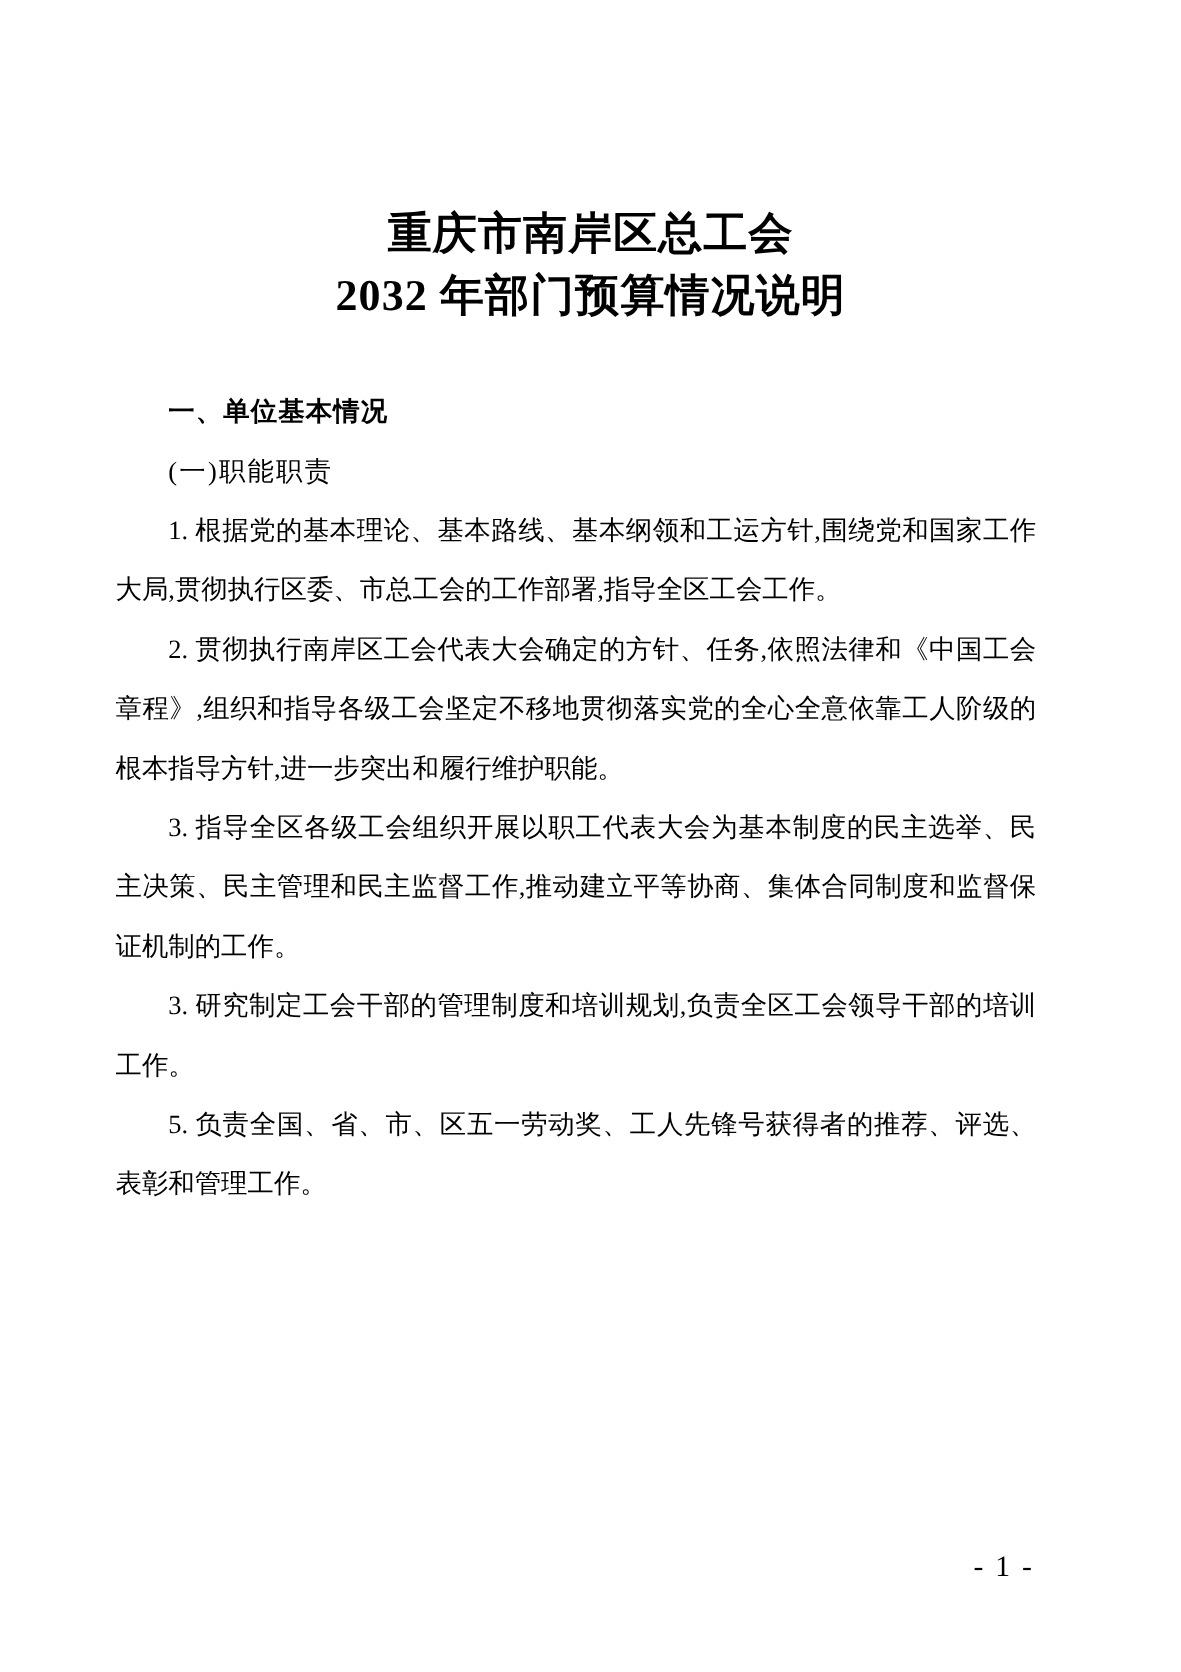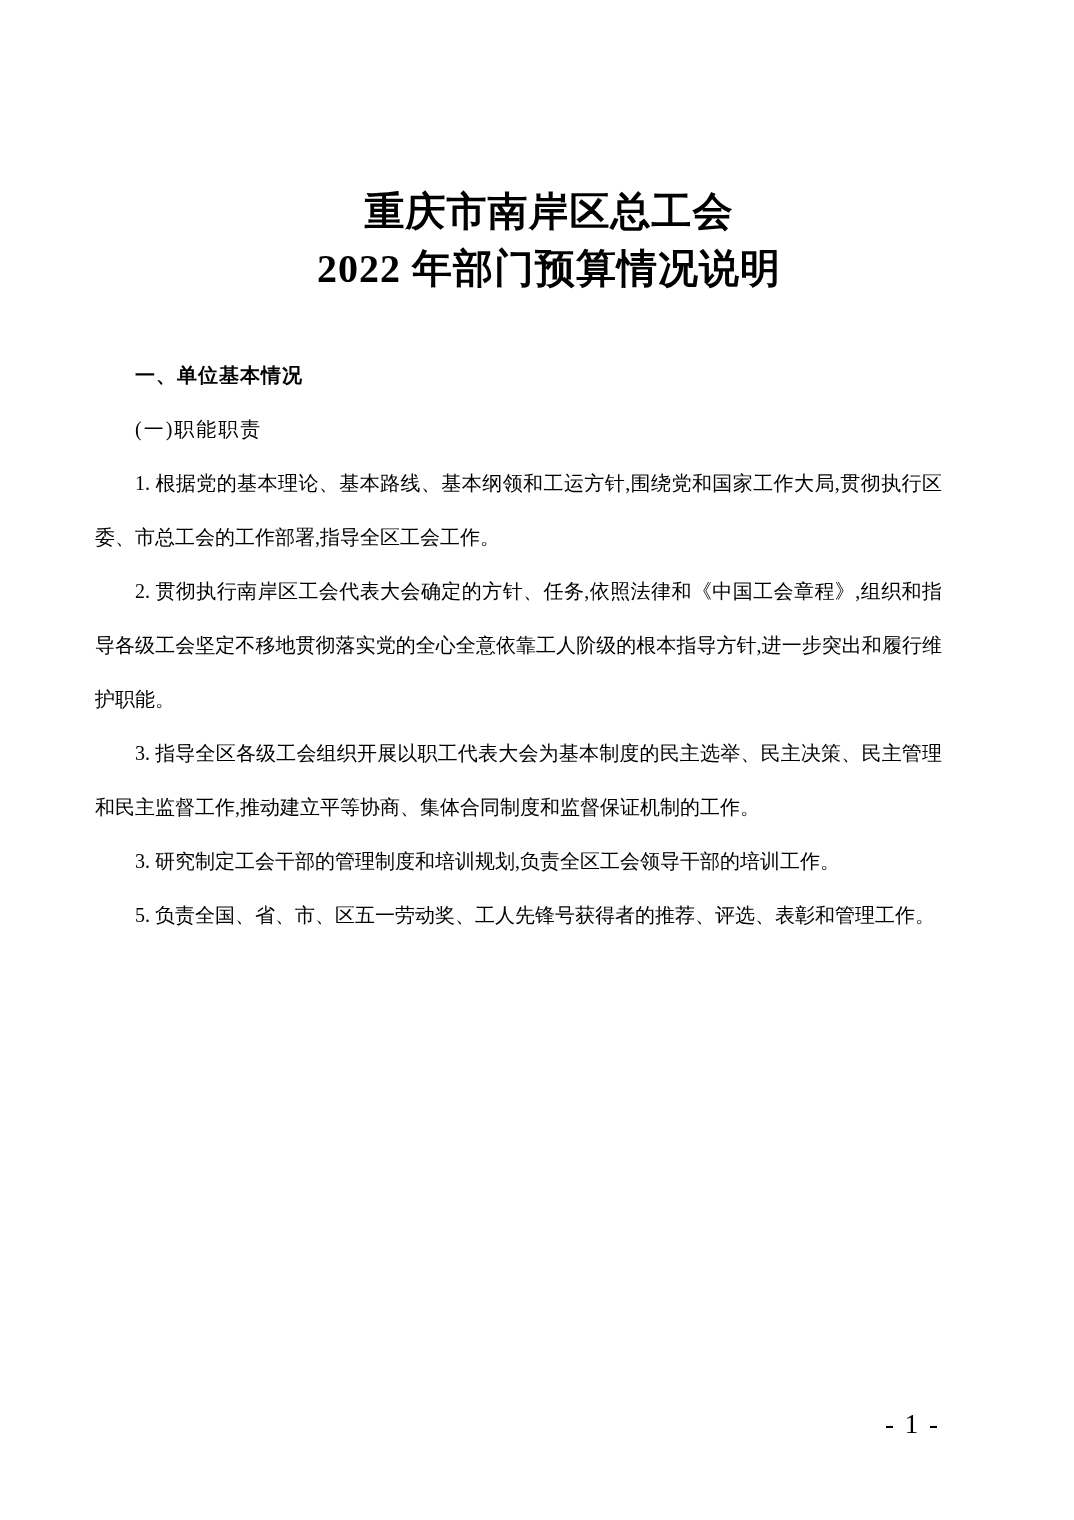--- a/index.html
+++ b/index.html
@@ -10,35 +10,34 @@
   }
   .page {
     position: relative;
     width: 1074px;
     height: 1520px;
     margin: 0 auto;
     background: #ffffff;
     color: #000000;
     overflow: hidden;
     font-family: "Liberation Serif", "DejaVu Serif", serif;
-    padding-left: 24px;
   }
   .title {
     margin: 183px 0 0 0;
     text-align: center;
     font-family: "Liberation Serif", "DejaVu Serif", serif;
     font-weight: 700;
     font-size: 40px;
     line-height: 57px;
     letter-spacing: 1px;
   }
   .title-line { display: block; }
   .body-text {
-    margin: 51px 132px 0 71px;
-    font-size: 20px;
+    margin: 51px 132px 0 105px;
+    font-size: 24px;
     line-height: 54px;
   }
   .body-text p { margin: 0; }
   .heading {
     font-family: "Liberation Sans", "DejaVu Sans", sans-serif;
     font-weight: 700;
     text-indent: 2em;
     letter-spacing: 1px;
   }
   .subheading {
@@ -58,21 +57,21 @@
     line-height: 32px;
     letter-spacing: 2px;
   }
 </style>
 </head>
 <body>
 
 <div class="page">
   <h1 class="title">
     <span class="title-line">重庆市南岸区总工会</span>
-    <span class="title-line">2022 年部门预算情况说明</span>
+    <span class="title-line">2032 年部门预算情况说明</span>
   </h1>
 
   <div class="body-text">
     <p class="heading">一、单位基本情况</p>
     <p class="subheading">(一)职能职责</p>
     <p class="para">1. 根据党的基本理论、基本路线、基本纲领和工运方针,围绕党和国家工作大局,贯彻执行区委、市总工会的工作部署,指导全区工会工作。</p>
     <p class="para">2. 贯彻执行南岸区工会代表大会确定的方针、任务,依照法律和《中国工会章程》,组织和指导各级工会坚定不移地贯彻落实党的全心全意依靠工人阶级的根本指导方针,进一步突出和履行维护职能。</p>
     <p class="para">3. 指导全区各级工会组织开展以职工代表大会为基本制度的民主选举、民主决策、民主管理和民主监督工作,推动建立平等协商、集体合同制度和监督保证机制的工作。</p>
     <p class="para">3. 研究制定工会干部的管理制度和培训规划,负责全区工会领导干部的培训工作。</p>
     <p class="para">5. 负责全国、省、市、区五一劳动奖、工人先锋号获得者的推荐、评选、表彰和管理工作。</p>

